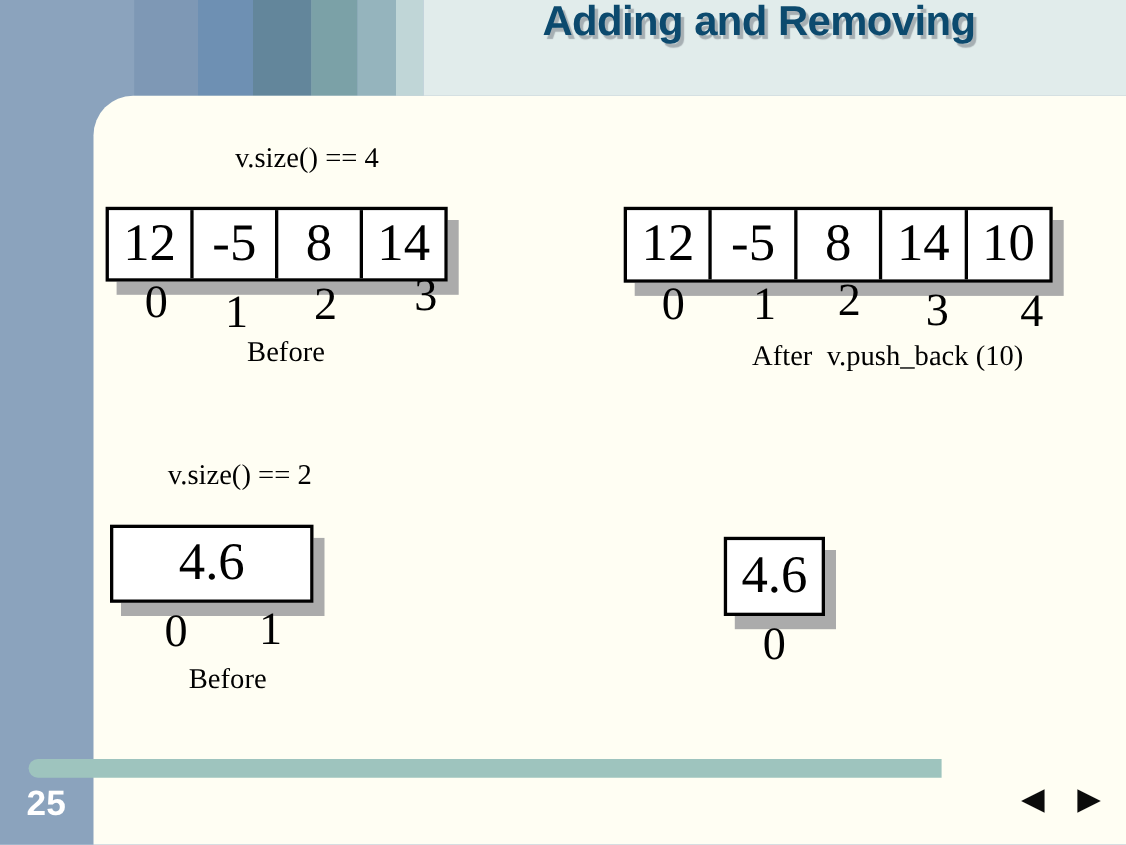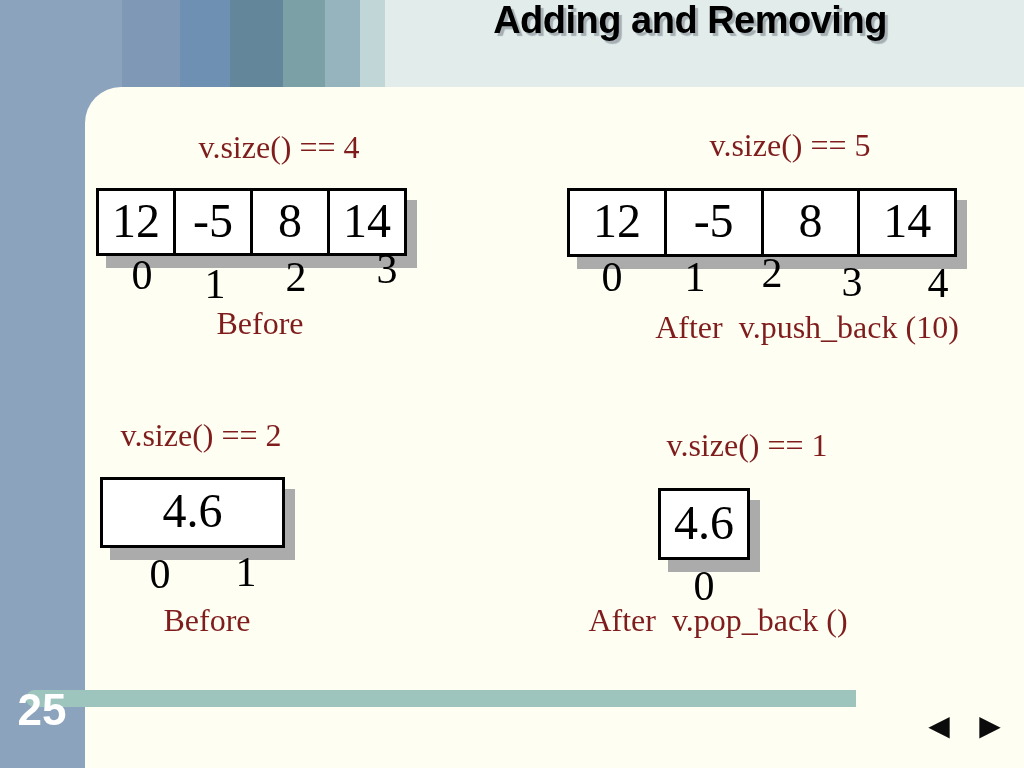--- a/index.html
+++ b/index.html
@@ -17,34 +17,34 @@
   .s4 { left:230px; width:53px;  background:#63869B; }
   .s5 { left:283px; width:42px;  background:#7BA1A7; }
   .s6 { left:325px; width:35px;  background:#95B4BD; }
   .s7 { left:360px; width:25px;  background:#C0D6D7; }
   .s8 { left:385px; width:639px; background:#E1ECEB; }
 
   .title-block {
     position:absolute; left:400px; top:0; width:580px;
     text-align:center; font-size:38px; font-weight:900;
     letter-spacing:-0.5px; line-height:40px;
-    color:#000000; text-shadow:3px 3px 1px #A6AFB3;
+    color:#0c4a6e; text-shadow:3px 3px 1px #A6AFB3;
   }
 
   
   .card {
     position:absolute; left:85px; top:87px; width:939px; height:681px;
     background:#FFFEF3; border-top-left-radius:36px;
   }
 
   
   .caption, .dlabel {
     position:absolute; width:400px; text-align:center;
     font-family:"Liberation Serif", "DejaVu Serif", serif;
-    font-size:32px; line-height:1.1; color:#7f1d1d;
+    font-size:26px; line-height:1.1; color:#000000;
     white-space:pre;
   }
   .vbox {
     position:absolute; display:flex; box-sizing:border-box;
     background:#FFFFFF; border:3px solid #000;
     box-shadow:10px 12px 0 #ABABAB;
   }
   .cell {
     flex:1; display:flex; align-items:center; justify-content:center;
     padding-bottom:4px; box-sizing:border-box;
@@ -57,22 +57,22 @@
     font-family:"Liberation Serif", "DejaVu Serif", serif;
     font-size:42px; color:#000;
   }
 
   
   .footer-bar {
     position:absolute; left:26px; top:690px; width:830px; height:17px;
     background:#9EC4BE; border-radius:9px 0 0 9px;
   }
   .page-num {
-    position:absolute; left:12px; top:688px; width:60px; text-align:center;
-    font-size:44px; font-weight:bold; color:#FFFFFF; line-height:1;
+    position:absolute; left:12px; top:714px; width:60px; text-align:center;
+    font-size:32px; font-weight:bold; color:#FFFFFF; line-height:1;
   }
   .nav {
     position:absolute; top:712px; width:36px; text-align:center;
     font-family:"DejaVu Sans", sans-serif; font-size:28px; line-height:1;
     color:#0B0B0B; cursor:pointer; user-select:none;
   }
   .nav.prev { left:921px; }
   .nav.next { left:972px; }
 </style>
 </head>
@@ -100,47 +100,45 @@
     <div class="cell">-5</div>
     <div class="cell">8</div>
     <div class="cell">14</div>
   </div>
   <span class="idx" style="left:122px; top:254px;">0</span>
   <span class="idx" style="left:195px; top:263px;">1</span>
   <span class="idx" style="left:276px; top:256px;">2</span>
   <span class="idx" style="left:367px; top:248px;">3</span>
   <div class="dlabel" style="left:60px; top:306px;">Before</div>
 
-  <div class="caption" style="left:590px; top:128px;">v.size() == 5</div>
   <div class="vbox" style="left:567px; top:188px; width:390px; height:69px;">
     <div class="cell">12</div>
     <div class="cell">-5</div>
     <div class="cell">8</div>
     <div class="cell">14</div>
+    <div class="cell">10</div>
   </div>
   <span class="idx" style="left:592px; top:256px;">0</span>
   <span class="idx" style="left:675px; top:256px;">1</span>
   <span class="idx" style="left:752px; top:252px;">2</span>
   <span class="idx" style="left:832px; top:261px;">3</span>
   <span class="idx" style="left:918px; top:262px;">4</span>
   <div class="dlabel" style="left:607px; top:310px;">After  v.push_back (10)</div>
 
-  <div class="caption" style="left:1px; top:418px;">v.size() == 2</div>
+  <div class="caption" style="left:18px; top:418px;">v.size() == 2</div>
   <div class="vbox" style="left:100px; top:477px; width:185px; height:71px;">
     <div class="cell">4.6</div>
   </div>
   <span class="idx" style="left:140px; top:553px;">0</span>
   <span class="idx" style="left:226px; top:551px;">1</span>
   <div class="dlabel" style="left:7px; top:603px;">Before</div>
 
-  <div class="caption" style="left:547px; top:428px;">v.size() == 1</div>
   <div class="vbox" style="left:658px; top:488px; width:92px; height:72px;">
     <div class="cell">4.6</div>
   </div>
   <span class="idx" style="left:684px; top:565px;">0</span>
-  <div class="dlabel" style="left:518px; top:603px;">After  v.pop_back ()</div>
 
   <div class="footer-bar"></div>
   <div class="page-num">25</div>
   <span class="nav prev">◀</span>
   <span class="nav next">▶</span>
 
 </div>
 
 </body></html>

